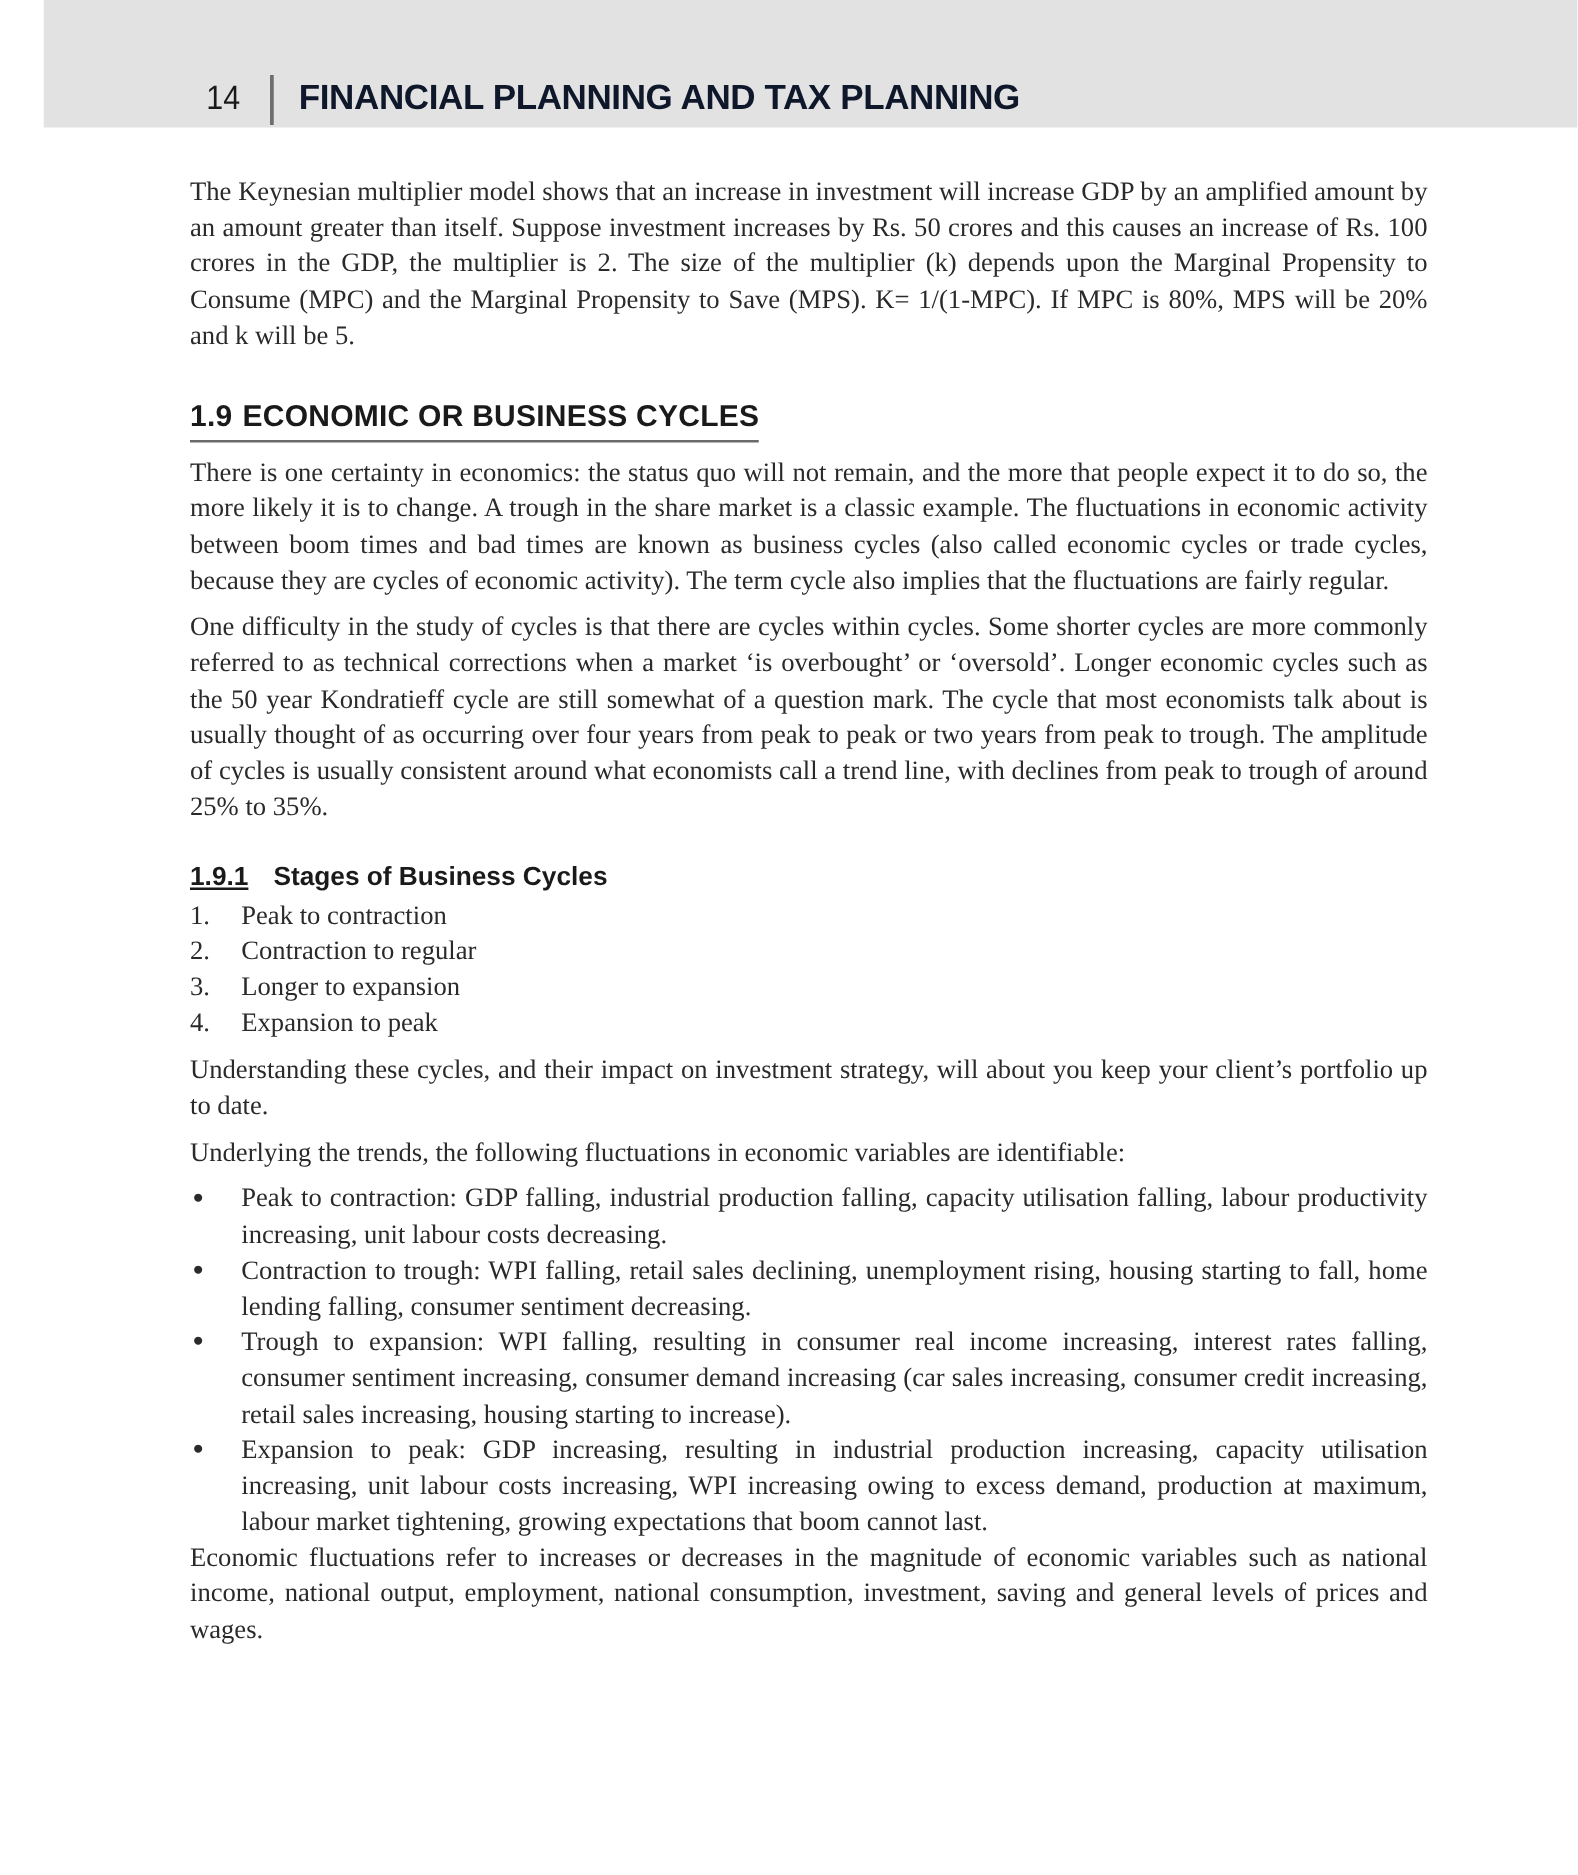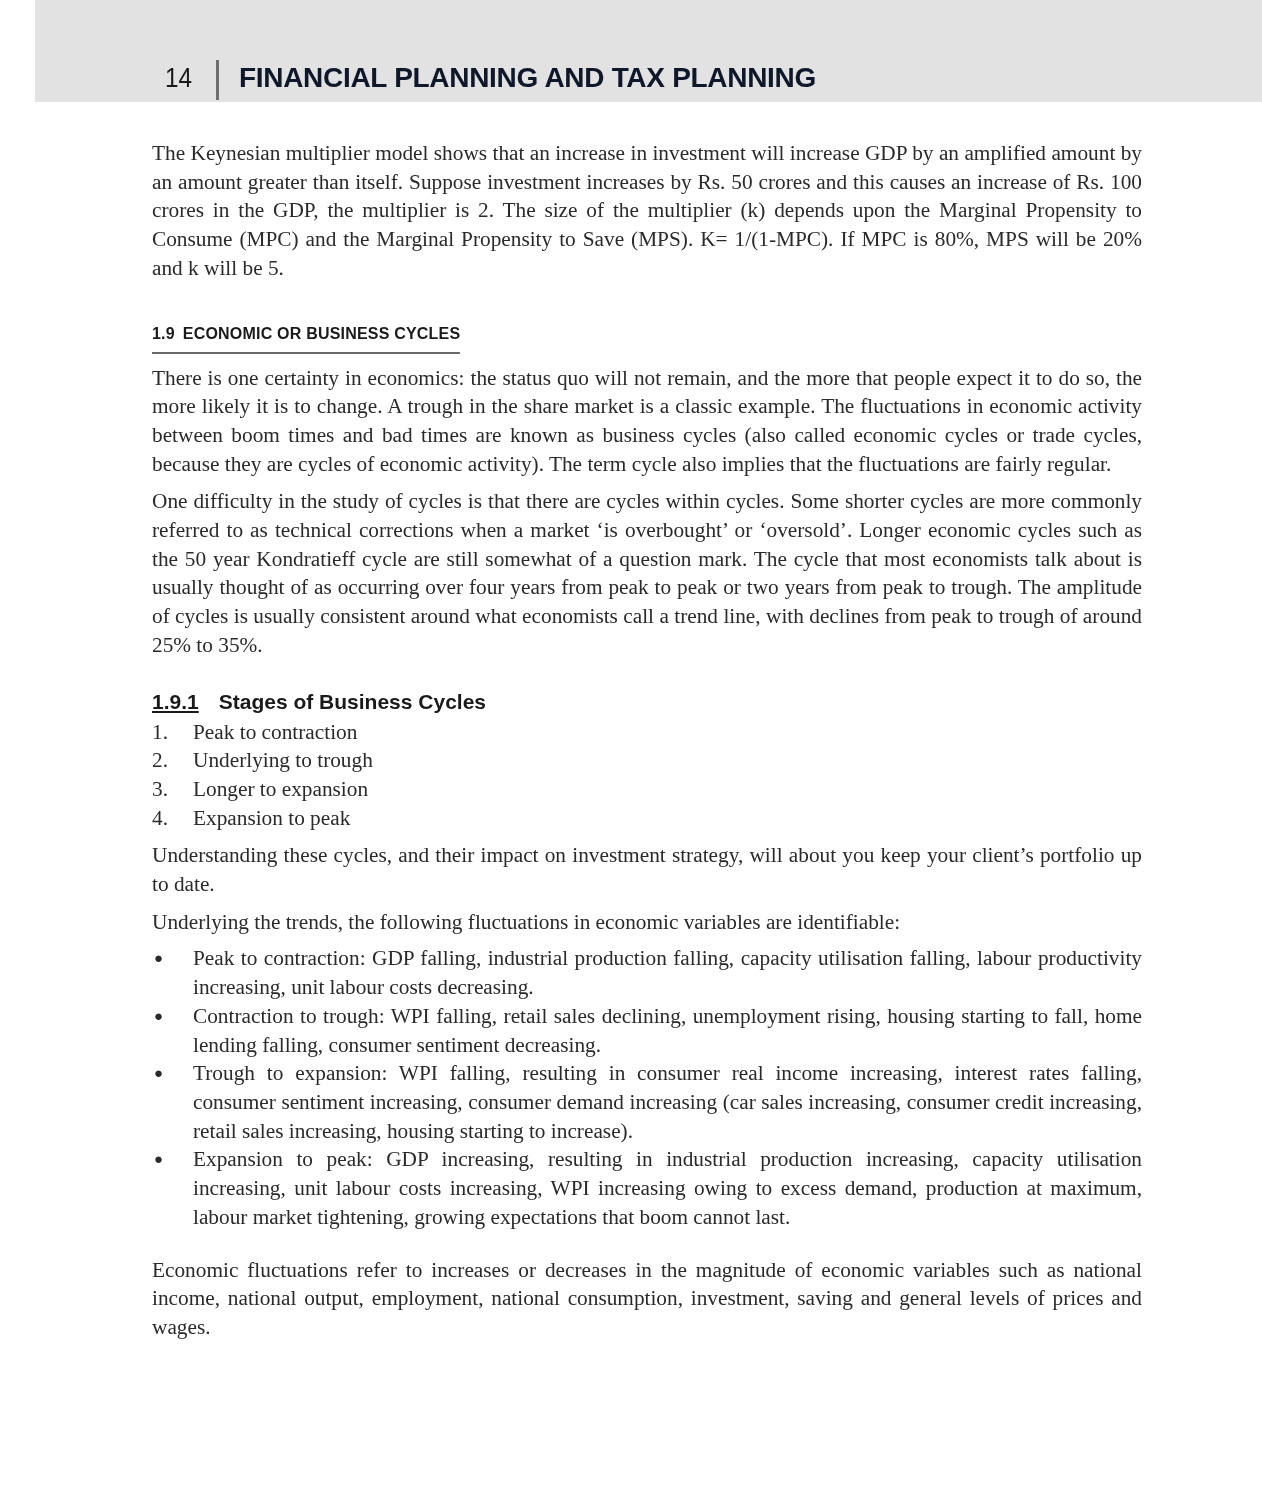--- a/index.html
+++ b/index.html
@@ -22,40 +22,40 @@
     letter-spacing: -0.3px; white-space: nowrap;
   }
   .content {
     position: absolute; left: 152px; top: 139px; width: 990px;
     font-family: "Liberation Serif", serif; font-size: 21.3px; line-height: 28.7px; color: #2a2a2a;
   }
   p { margin: 0; text-align: justify; }
   .p1 { }
   .sec-head {
     margin-top: 38px; display: inline-block;
-    font-family: "Liberation Sans", sans-serif; font-weight: bold; font-size: 16px; color: #1a1a1a;
+    font-family: "Liberation Sans", sans-serif; font-weight: bold; font-size: 24px; color: #1a1a1a;
     padding-bottom: 5px; border-bottom: 2px solid #6a6a6a; line-height: 26px; letter-spacing: 0.2px;
   }
   .sec-head .num { margin-right: 8px; }
   .after-sec { margin-top: 10px; }
   .gap { margin-top: 9px; }
   .sub-head {
     margin-top: 29px; font-family: "Liberation Sans", sans-serif; font-weight: bold;
     font-size: 21px; color: #1a1a1a; line-height: 26px;
   }
   .sub-head .num { margin-right: 20px; text-decoration: underline; }
   .after-sub { margin-top: 8px; }
   ol.num-list { list-style: none; margin: 3px 0 0 0; padding: 0; }
   ol.num-list li { display: flex; }
   ol.num-list .marker { width: 41px; flex: none; }
   ul.bul { list-style: none; margin: 8px 0 0 0; padding: 0; }
   ul.bul li { display: flex; }
   ul.bul .marker { width: 41px; flex: none; font-size: 15px; padding-left: 2px; box-sizing: border-box; }
   ul.bul .txt { flex: 1; text-align: justify; }
-  .last-p { margin-top: 24px; }
+  .last-p { margin-top: 0; }
 </style>
 </head>
 <body>
 
 <div class="header-band"></div>
 <div class="page-num">14</div>
 <div class="header-sep"></div>
 <div class="running-title">FINANCIAL PLANNING AND TAX PLANNING</div>
 
 <div class="content">
@@ -73,21 +73,21 @@
   </div>
 
 
   <ol class="num-list">
     <li>
         <span class="marker">1.</span>
         <span>Peak to contraction</span>
       </li>
     <li>
         <span class="marker">2.</span>
-        <span>Underlying to trough</span>
+        <span>Contraction to regular</span>
       </li>
     <li>
         <span class="marker">3.</span>
         <span>Longer to expansion</span>
       </li>
     <li>
         <span class="marker">4.</span>
         <span>Expansion to peak</span>
       </li>
   </ol>

